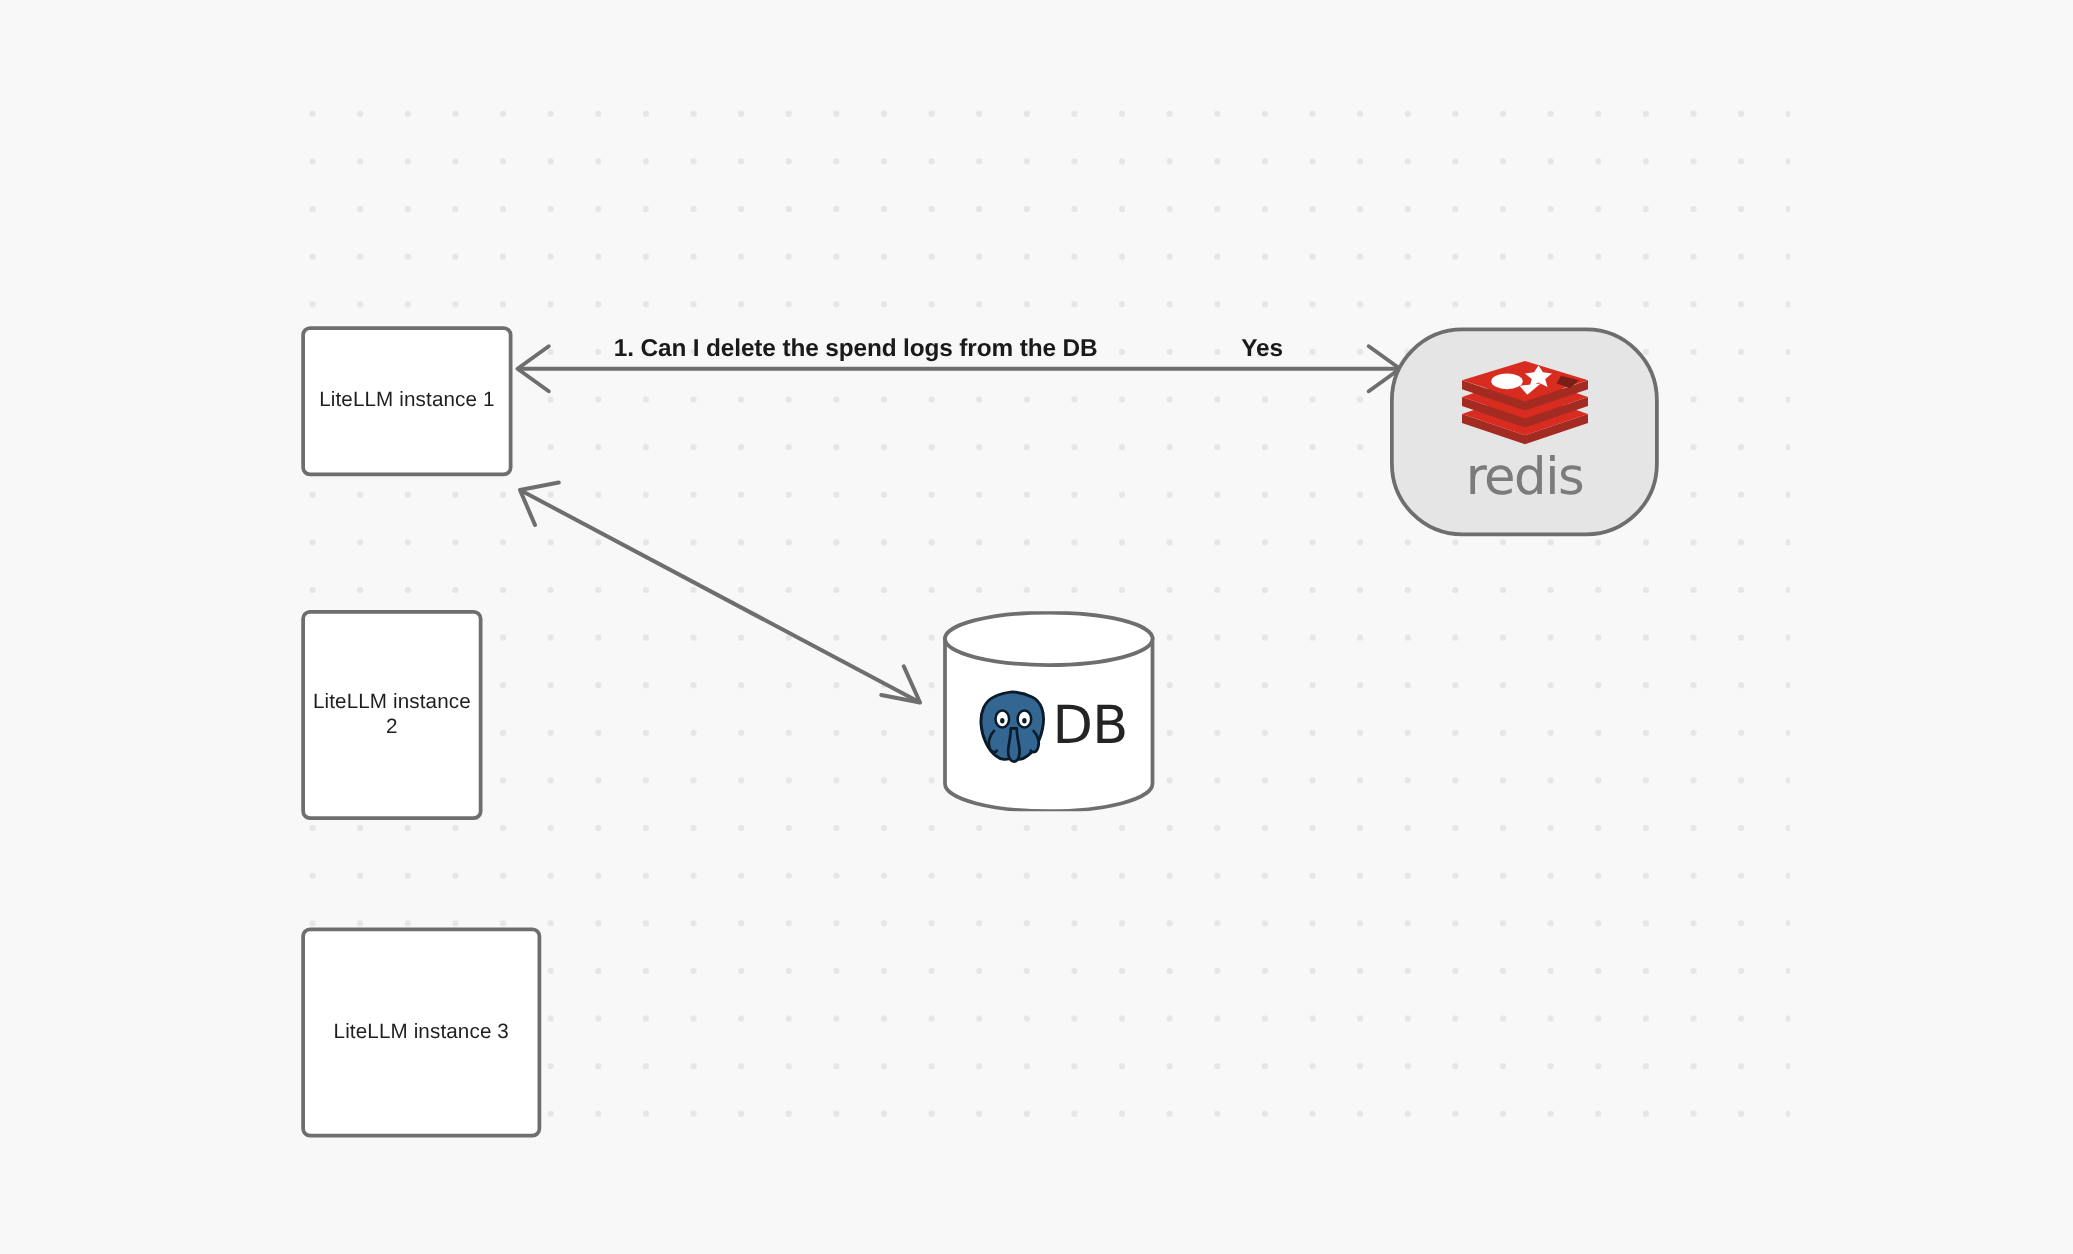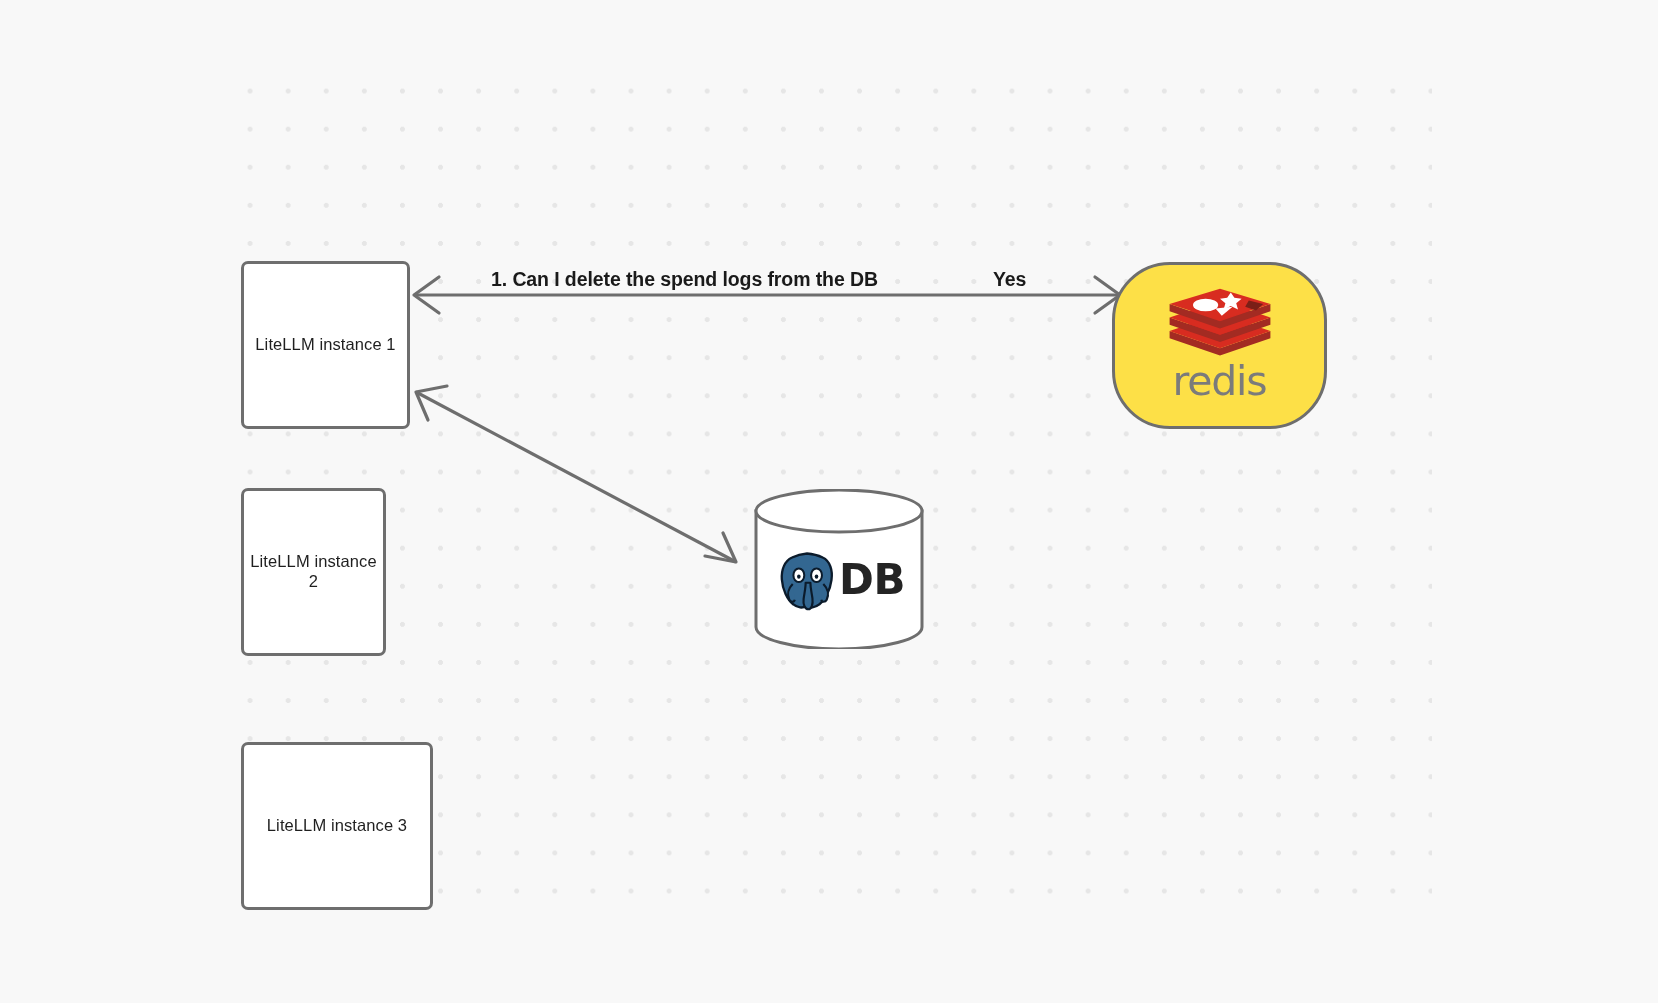--- a/index.html
+++ b/index.html
@@ -42,32 +42,32 @@
     justify-content: center;
   }
   .node-label {
     font-size: 16.5px;
     color: #1f1f1f;
     font-family: "Liberation Sans", sans-serif;
     letter-spacing: 0.1px;
     text-align: center;
     line-height: 1.2;
   }
-  #instance-1 { left: 241px; top: 261px; width: 169px; height: 168px; }
+  #instance-1 { left: 241px; top: 261px; width: 169px; height: 120px; }
   #instance-2 { left: 241px; top: 488px; width: 145px; height: 168px; }
   #instance-3 { left: 241px; top: 742px; width: 192px; height: 168px; }
 
   
   #redis-node {
     position: absolute;
     left: 1112px;
     top: 262px;
     width: 215px;
     height: 167px;
-    background: #fde047;
+    background: #e5e5e5;
     border: 3px solid #6e6e6e;
     border-radius: 58px;
     box-sizing: border-box;
     display: flex;
     flex-direction: column;
     align-items: center;
     justify-content: center;
   }
   #redis-logo-wrap {
     display: flex;
@@ -100,21 +100,21 @@
     display: flex;
     align-items: center;
     justify-content: center;
     gap: 0px;
     padding-top: 22px;
     box-sizing: border-box;
   }
   .db-text {
     font-family: "DejaVu Sans", sans-serif;
     font-size: 42px;
-    font-weight: 700;
+    font-weight: 400;
     color: #242424;
     letter-spacing: -0.5px;
     line-height: 1;
     margin-left: -2px;
   }
 
   
   .edge-label {
     position: absolute;
     font-family: "Liberation Sans", sans-serif;

